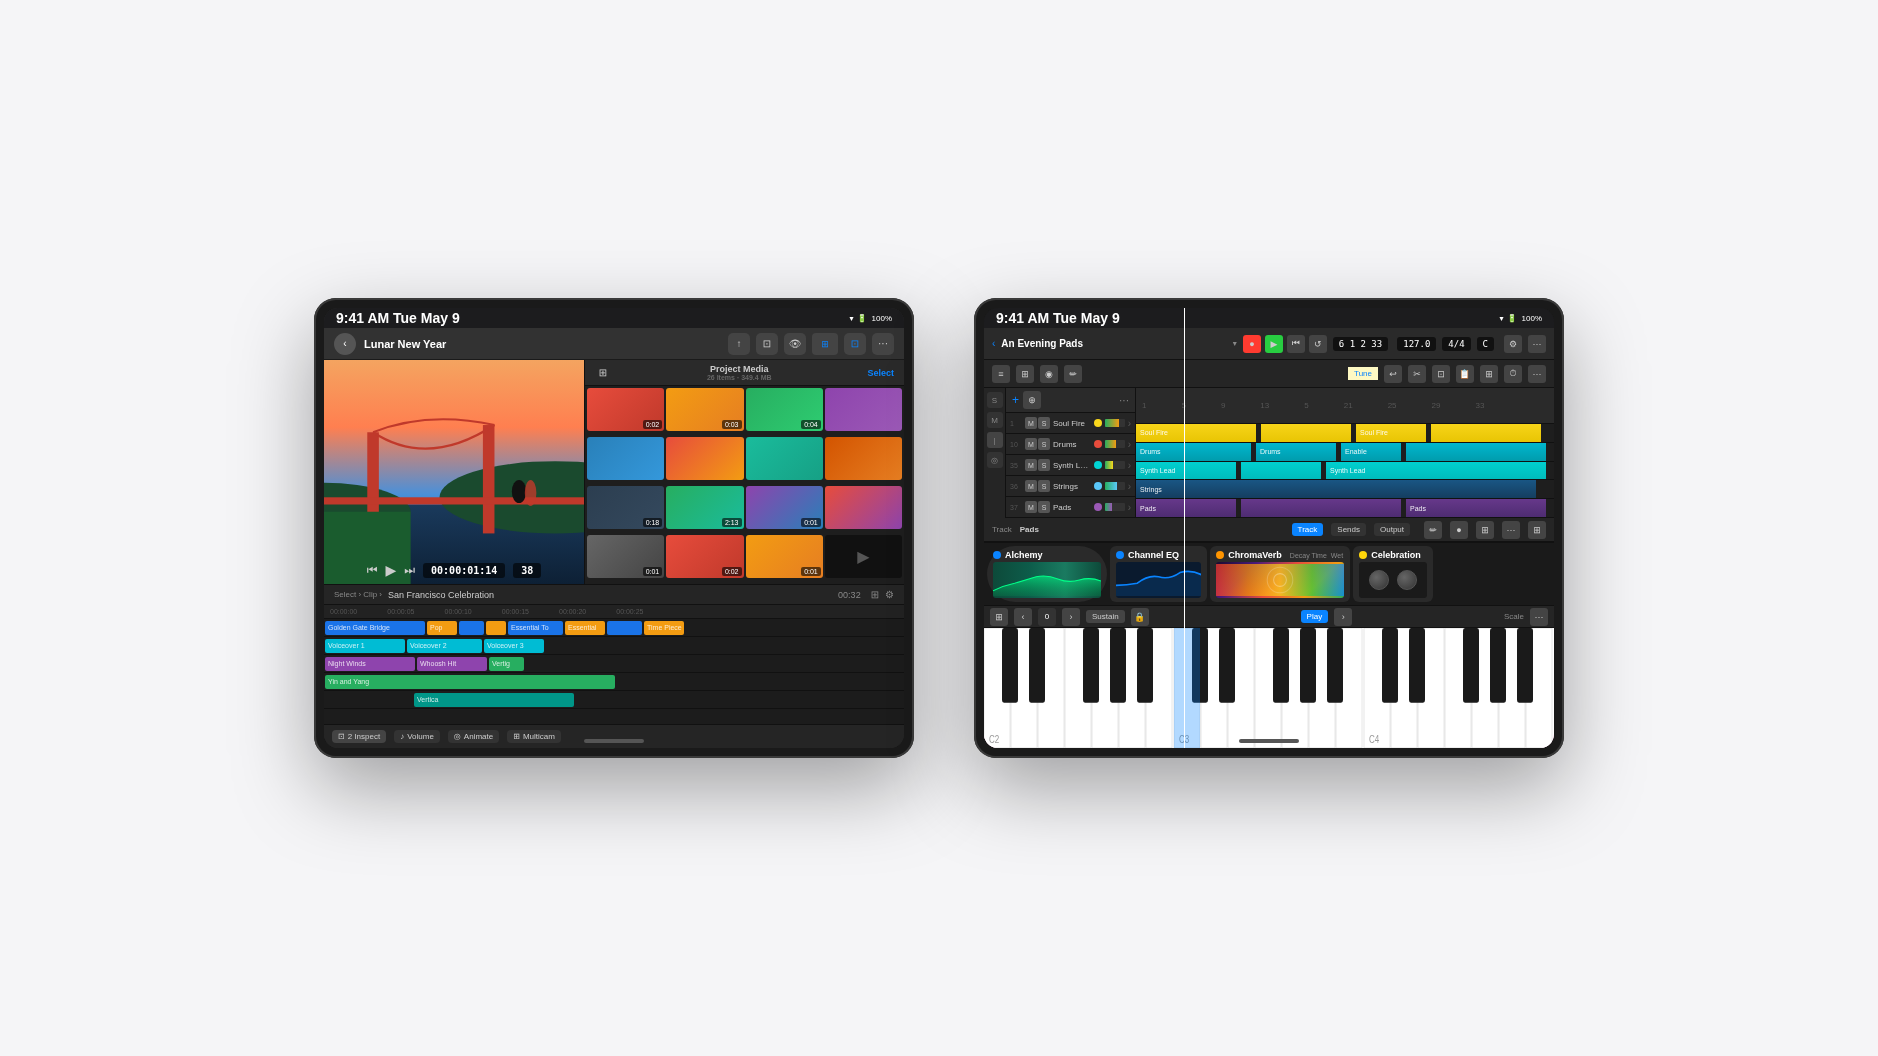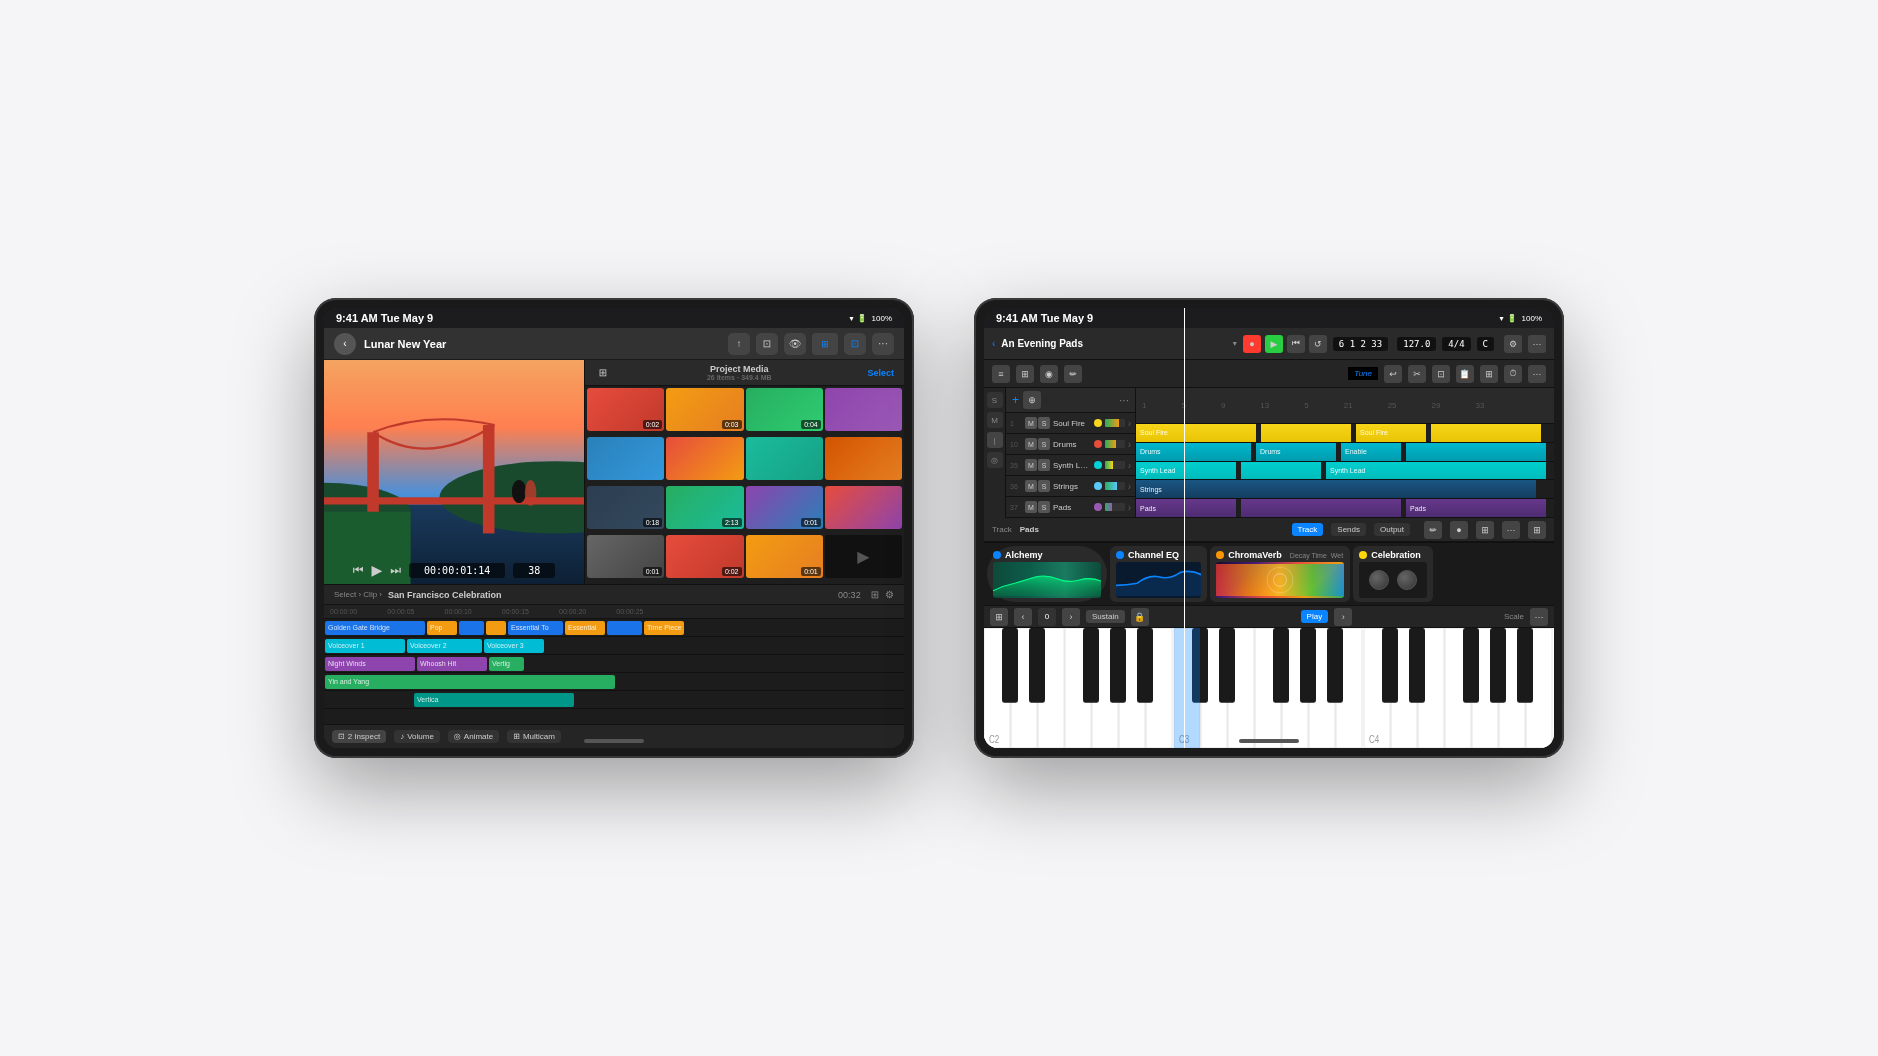--- a/index.html
+++ b/index.html
@@ -47,21 +47,21 @@
       height: 20px;
       background: #1c1c1e;
       display: flex;
       align-items: center;
       justify-content: space-between;
       padding: 0 12px;
       font-size: 9px;
       color: #fff;
       flex-shrink: 0;
     }
-    .status-bar-time { font-weight: 600; font-size: 11px; }
+    .status-bar-time { font-weight: 600; font-size: 14px; }
     .status-bar-right { display: flex; gap: 4px; align-items: center; font-size: 8px; }
 
     
     .fcp-app {
       width: 100%;
       height: 100%;
       background: #2b2b2b;
       display: flex;
       flex-direction: column;
       font-size: 9px;
@@ -119,24 +119,25 @@
     }
     .fcp-video-timecode {
       position: absolute;
       bottom: 6px; left: 0; right: 0;
       display: flex; align-items: center; justify-content: center;
       gap: 8px;
     }
     .timecode-display {
       background: rgba(0,0,0,0.6);
       border-radius: 3px;
-      padding: 2px 15px;
+      padding: 2px 8px;
       font-size: 10px;
       color: #fff;
       font-family: monospace;
+      font-weight: bold;
     }
     .transport-btn { font-size: 12px; color: #ccc; }
     
     .fcp-media {
       flex: 1;
       background: #1e1e1e;
       display: flex;
       flex-direction: column;
       border-left: 1px solid #111;
     }
@@ -195,21 +196,21 @@
     }
     .timeline-header {
       height: 20px;
       background: #252525;
       display: flex; align-items: center;
       padding: 0 10px;
       gap: 6px;
       border-bottom: 1px solid #111;
       flex-shrink: 0;
     }
-    .timeline-title { font-size: 9px; font-weight: 700; color: #ccc; flex: 1; }
+    .timeline-title { font-size: 9px; font-weight: 400; color: #ccc; flex: 1; }
     .timeline-duration { font-size: 9px; color: #888; text-align: right; }
     .timeline-tracks {
       flex: 1;
       overflow: hidden;
       position: relative;
     }
     .timeline-ruler {
       height: 14px;
       background: #222;
       display: flex; align-items: center;
@@ -740,21 +741,21 @@
           <div class="logic-btn" style="margin-left:4px;">⚙</div>
           <div class="logic-btn">···</div>
         </div>
 
         <div style="height:28px; background:#252525; display:flex; align-items:center; padding:0 8px; gap:6px; border-bottom:1px solid #111; flex-shrink:0;">
           <div class="logic-btn">≡</div>
           <div class="logic-btn">⊞</div>
           <div class="logic-btn">◉</div>
           <div class="logic-btn">✏</div>
           <div style="flex:1;"></div>
-          <div style="font-size:8px; color:#0a84ff; background:#000000; padding:2px 6px; border-radius:0;font-style:italic;">Tune</div>
+          <div style="font-size:8px; color:#0a84ff; background:#fef9c3; padding:2px 6px; border-radius:0;">Tune</div>
           <div class="logic-btn">↩</div>
           <div class="logic-btn">✂</div>
           <div class="logic-btn">⊡</div>
           <div class="logic-btn">📋</div>
           <div class="logic-btn">⊞</div>
           <div class="logic-btn">⏱</div>
           <div class="logic-btn">···</div>
         </div>
 
         <div class="logic-main">

